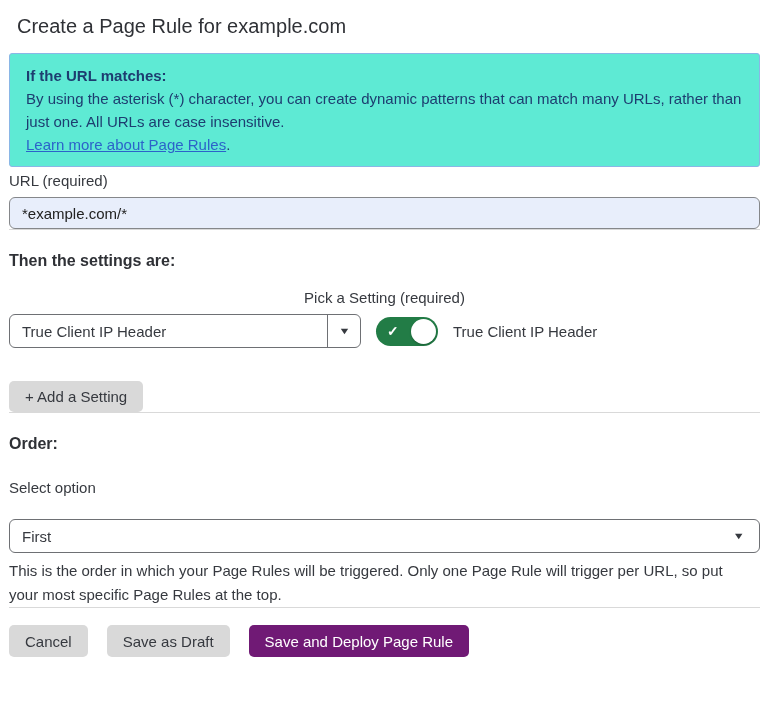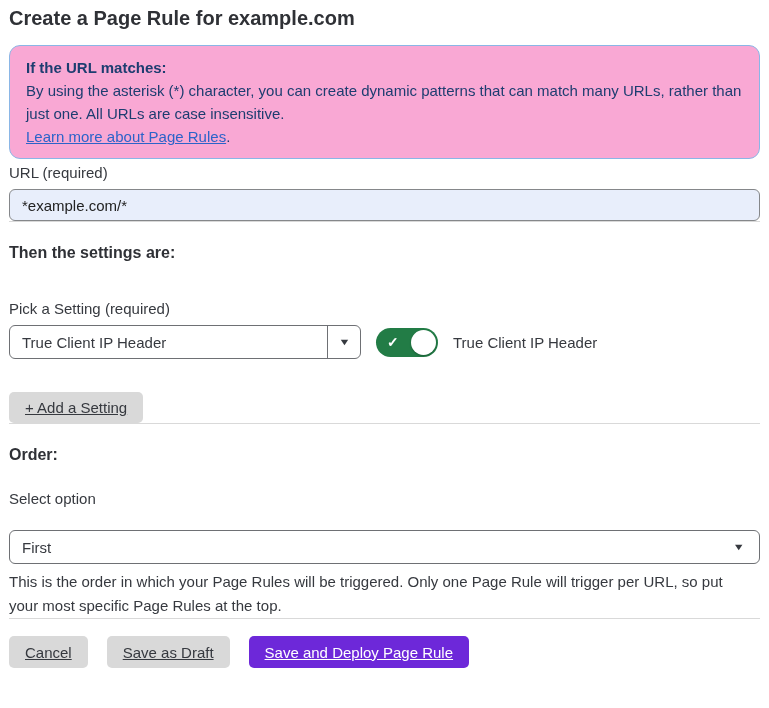--- a/index.html
+++ b/index.html
@@ -7,33 +7,33 @@
     margin: 0; padding: 0;
     width: 769px; height: 708px;
     background: #ffffff;
     font-family: "Liberation Sans", sans-serif;
     color: #36393f;
     overflow: hidden;
   }
   .page { padding: 5px 9px 0 9px; }
 
   h1.page-title {
-    margin: 0;
+    margin: 8px;
     font-size: 20px;
     line-height: 27px;
-    font-weight: bold;
+    font-weight: normal;
     color: #2f3136;
   }
 
   
   .info-box {
     margin-top: 13px;
-    background: #f9a8d4;
+    background: #5eead4;
     border: 1px solid #8ab6e6;
-    border-radius: 11px;
+    border-radius: 3px;
     padding: 10px 16px;
     font-size: 15px;
     line-height: 23px;
     color: #1d3d70;
   }
   .info-heading { font-weight: bold; }
   .info-link { color: #2c63c9; text-decoration: underline; cursor: pointer; }
   .info-link-suffix { color: #1d3d70; }
 
   
@@ -70,21 +70,21 @@
   .hr-3 { margin-top: 10px; }
 
   h2.section-heading {
     margin: 0;
     margin-top: 21px;
     font-size: 16px;
     line-height: 20px;
     font-weight: bold;
     color: #2f3136;
   }
-  .settings-label { margin-top: 37px; }
+  .settings-label { margin-top: 18px; text-align: center; }
   .order-label { margin-top: 25px; }
 
   
   .setting-row {
     margin-top: 7px;
     display: flex;
     align-items: center;
   }
   .select-box {
     height: 34px;
@@ -161,24 +161,23 @@
 
   
   .btn {
     font-family: "Liberation Sans", sans-serif;
     font-size: 15px;
     height: 31px;
     border-radius: 5px;
     border: none;
     cursor: pointer;
     padding: 0 16px;
-    text-decoration: underline;
   }
   .btn-gray { background: #d9d9d9; color: #36393f; }
-  .btn-blue { background: #6d28d9; color: #ffffff; text-align: center; }
+  .btn-blue { background: #701a75; color: #ffffff; text-align: center; }
   .add-setting-btn { margin-top: 33px; height: 31px; }
 
   .help-text {
     margin: 6px 0 0 0;
     font-size: 15px;
     line-height: 24px;
     color: #36393f;
     max-width: 745px;
   }
 

